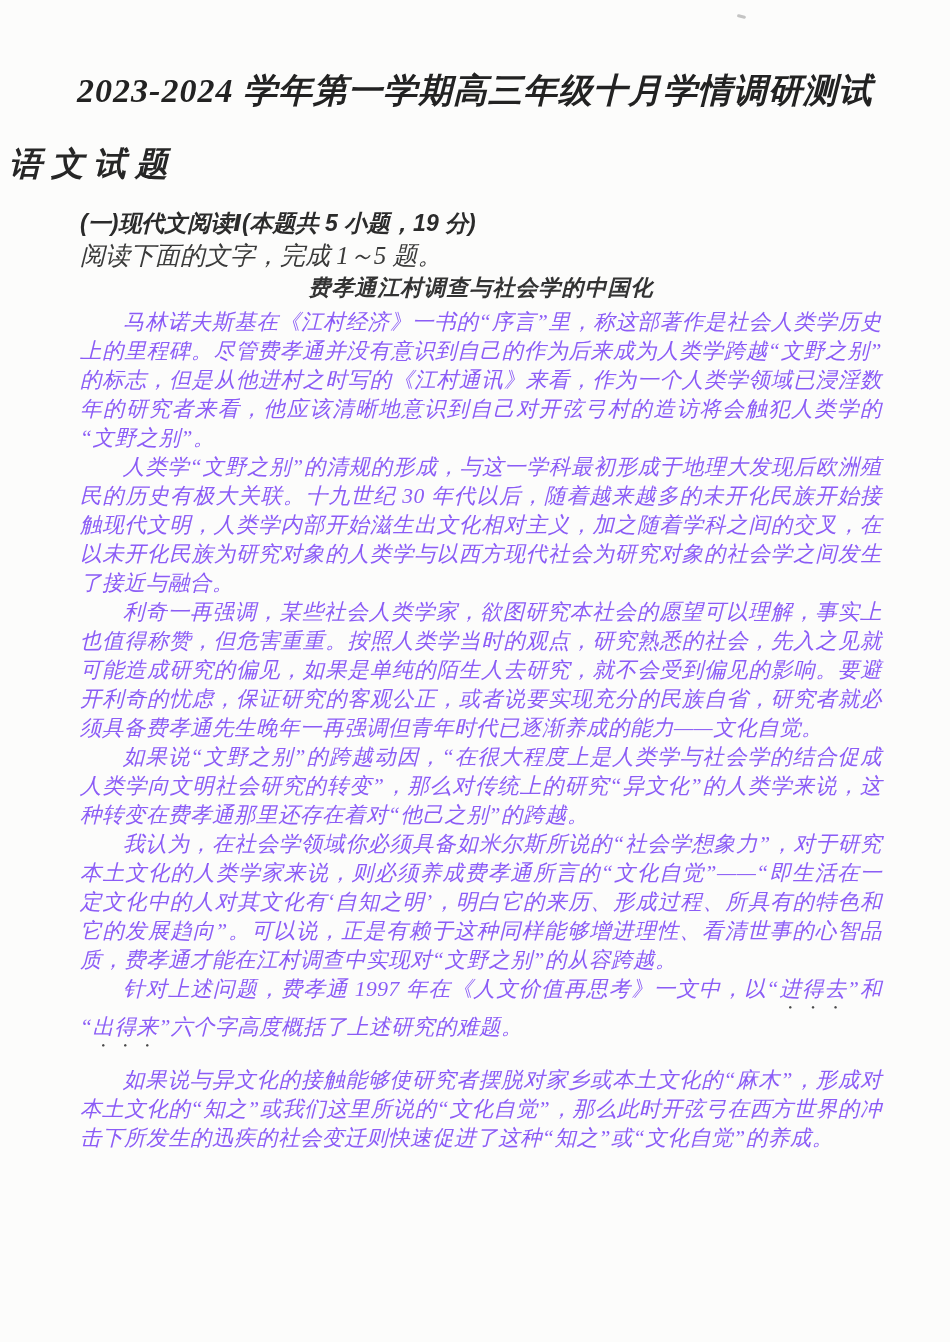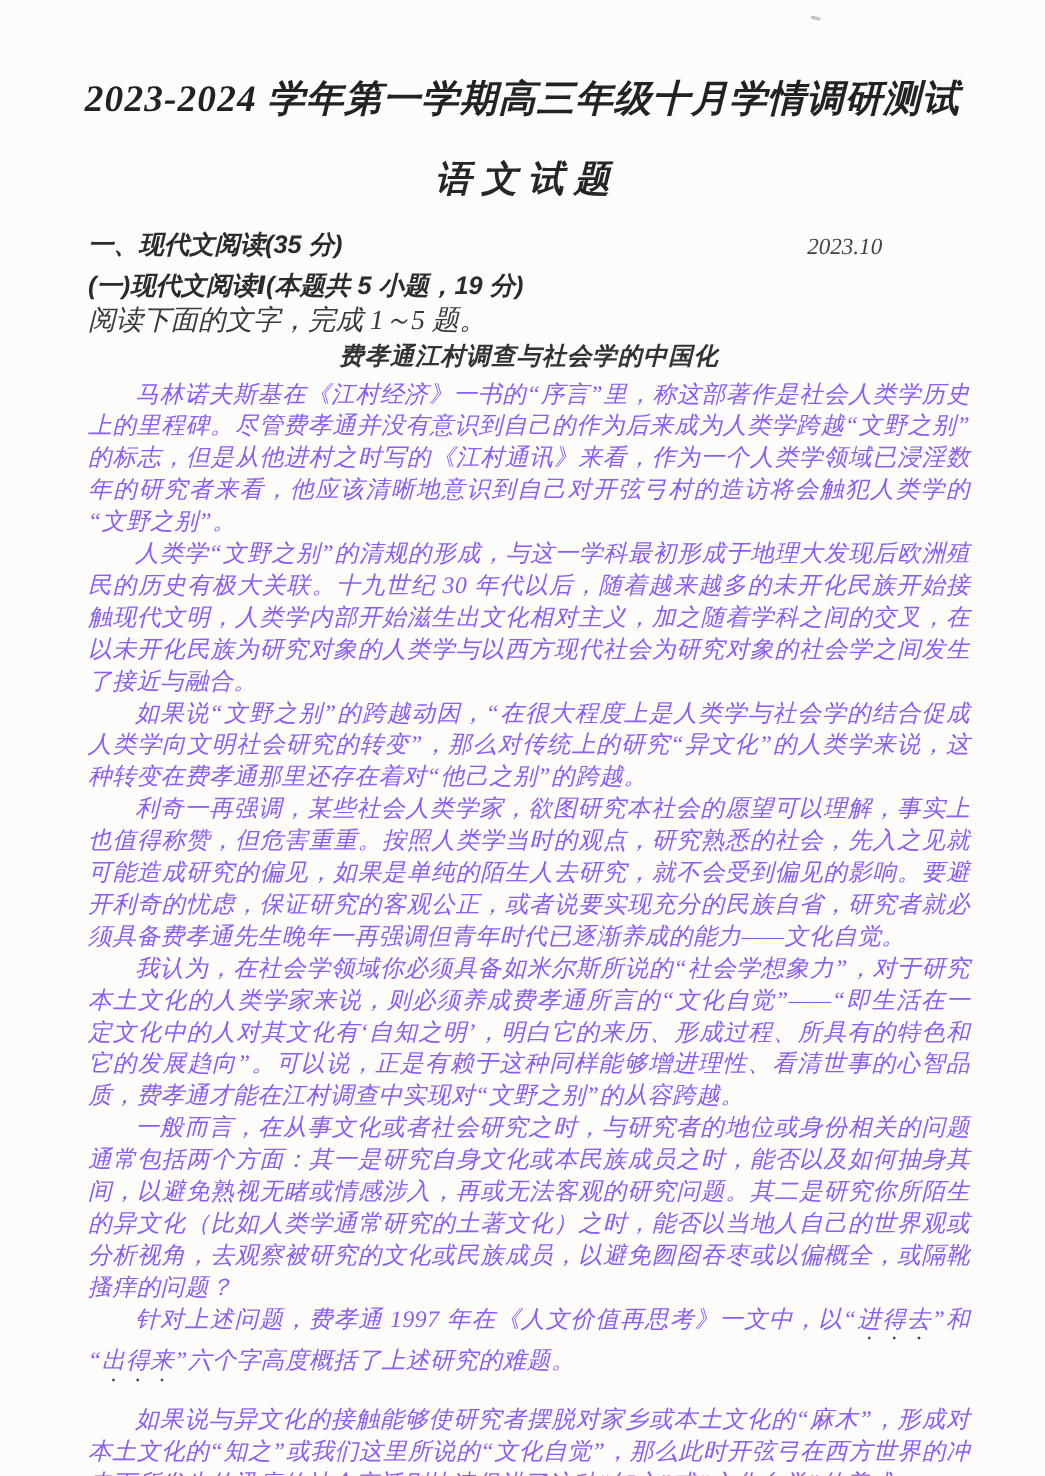--- a/index.html
+++ b/index.html
@@ -33,21 +33,20 @@
     margin: 68px 0 0 0;
     text-align: center;
     font-size: 34px;
     font-weight: 700;
     letter-spacing: 1px;
     color: #222;
     line-height: 46px;
   }
   .exam-subtitle {
     margin: 30px 0 0 0;
-    text-align: center;
     font-size: 33px;
     font-weight: 700;
     letter-spacing: 9px;
     padding-left: 9px;
     color: #262626;
     line-height: 40px;
   }
   .content {
     margin: 22px 68px 0 80px; 
   }
@@ -123,34 +122,29 @@
 </head>
 <body>
 
 <div class="page">
   <div class="scan-artifact"></div>
 
   <h1 class="exam-title">2023-2024 学年第一学期高三年级十月学情调研测试</h1>
   <h2 class="exam-subtitle">语文试题</h2>
 
   <div class="content">
-    <div class="section-row">
-      <span class="section-heading">一、现代文阅读(35 分)</span>
-      <span class="exam-date">2023.10</span>
-    </div>
 
     <div class="subsection-heading">(一)现代文阅读Ⅰ(本题共 5 小题，19 分)</div>
     <div class="reading-instruction">阅读下面的文字，完成 1～5 题。</div>
 
     <div class="article-title">费孝通江村调查与社会学的中国化</div>
 
     <div class="article-body" id="article-body">
         <p><span>马林诺夫斯基在《江村经济》一书的“序言”里，称这部著作是社会人类学历史上的里程碑。尽管费孝通并没有意识到自己的作为后来成为人类学跨越“文野之别”的标志，但是从他进村之时写的《江村通讯》来看，作为一个人类学领域已浸淫数年的研究者来看，他应该清晰地意识到自己对开弦弓村的造访将会触犯人类学的“文野之别”。</span></p>
         <p><span>人类学“文野之别”的清规的形成，与这一学科最初形成于地理大发现后欧洲殖民的历史有极大关联。十九世纪 30 年代以后，随着越来越多的未开化民族开始接触现代文明，人类学内部开始滋生出文化相对主义，加之随着学科之间的交叉，在以未开化民族为研究对象的人类学与以西方现代社会为研究对象的社会学之间发生了接近与融合。</span></p>
+        <p><span>利奇一再强调，某些社会人类学家，欲图研究本社会的愿望可以理解，事实上也值得称赞，但危害重重。按照人类学当时的观点，研究熟悉的社会，先入之见就可能造成研究的偏见，如果是单纯的陌生人去研究，就不会受到偏见的影响。要避开利奇的忧虑，保证研究的客观公正，或者说要实现充分的民族自省，研究者就必须具备费孝通先生晚年一再强调但青年时代已逐渐养成的能力——文化自觉。</span></p>
         <p><span>如果说“文野之别”的跨越动因，“在很大程度上是人类学与社会学的结合促成人类学向文明社会研究的转变”，那么对传统上的研究“异文化”的人类学来说，这种转变在费孝通那里还存在着对“他己之别”的跨越。</span></p>
-        <p><span>利奇一再强调，某些社会人类学家，欲图研究本社会的愿望可以理解，事实上也值得称赞，但危害重重。按照人类学当时的观点，研究熟悉的社会，先入之见就可能造成研究的偏见，如果是单纯的陌生人去研究，就不会受到偏见的影响。要避开利奇的忧虑，保证研究的客观公正，或者说要实现充分的民族自省，研究者就必须具备费孝通先生晚年一再强调但青年时代已逐渐养成的能力——文化自觉。</span></p>
         <p><span>我认为，在社会学领域你必须具备如米尔斯所说的“社会学想象力”，对于研究本土文化的人类学家来说，则必须养成费孝通所言的“文化自觉”——“即生活在一定文化中的人对其文化有‘自知之明’，明白它的来历、形成过程、所具有的特色和它的发展趋向”。可以说，正是有赖于这种同样能够增进理性、看清世事的心智品质，费孝通才能在江村调查中实现对“文野之别”的从容跨越。</span></p>
-        <p><span>一般而言，在从事文化或者社会研究之时，与研究者的地位或身份相关的问题通常包括两个方面：其一是研究自身文化或本民族成员之时，能否以及如何抽身其间，以避免熟视无睹或情感涉入，再或无法客观的研究问题。其二是研究你所陌生的异文化（比如人类学通常研究的土著文化）之时，能否以当地人自己的世界观或分析视角，去观察被研究的文化或民族成员，以避免囫囵吞枣或以偏概全，或隔靴搔痒的问题？</span></p>
         <p><span>针对上述问题，费孝通 1997 年在《人文价值再思考》一文中，以“</span><span class="em-dots">进得去</span><span>”和“</span><span class="em-dots">出得来</span><span>”六个字高度概括了上述研究的难题。</span></p>
         <p class="gap-before"><span>如果说与异文化的接触能够使研究者摆脱对家乡或本土文化的“麻木”，形成对本土文化的“知之”或我们这里所说的“文化自觉”，那么此时开弦弓在西方世界的冲击下所发生的迅疾的社会变迁则快速促进了这种“知之”或“文化自觉”的养成。</span></p>
       </div>
   </div>
 </div>
 
 </body></html>

